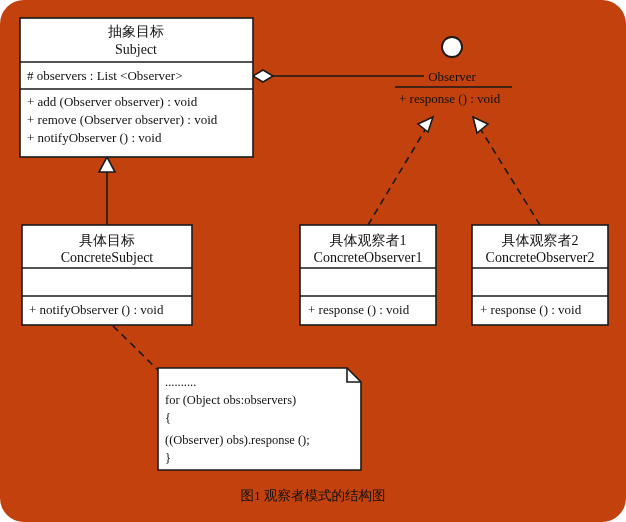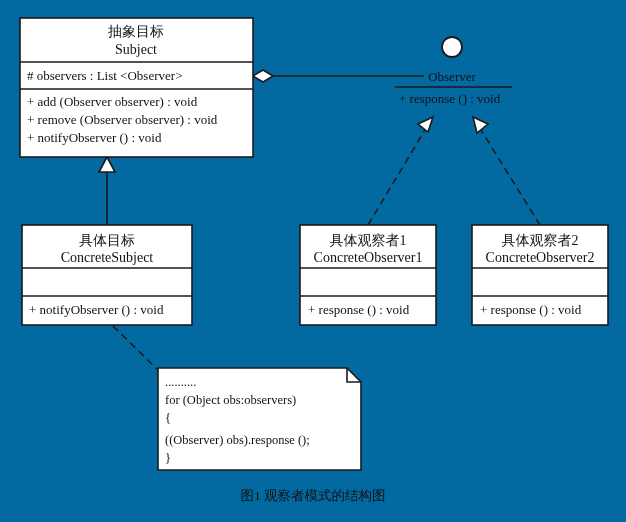--- a/index.html
+++ b/index.html
@@ -4,23 +4,24 @@
 <style>
   html, body {
     margin: 0;
     padding: 0;
     background: #ffffff;
   }
   #canvas {
     position: relative;
     width: 626px;
     height: 522px;
-    background: #0369a1;
+    background: #c2410c;
     font-family: "Liberation Serif", "DejaVu Serif", serif;
     overflow: hidden;
+    border-radius: 24px;
   }
   svg.layer {
     position: absolute;
     left: 0;
     top: 0;
     width: 626px;
     height: 522px;
   }
   .uml-text {
     font-family: "Liberation Serif", "DejaVu Serif", serif;

